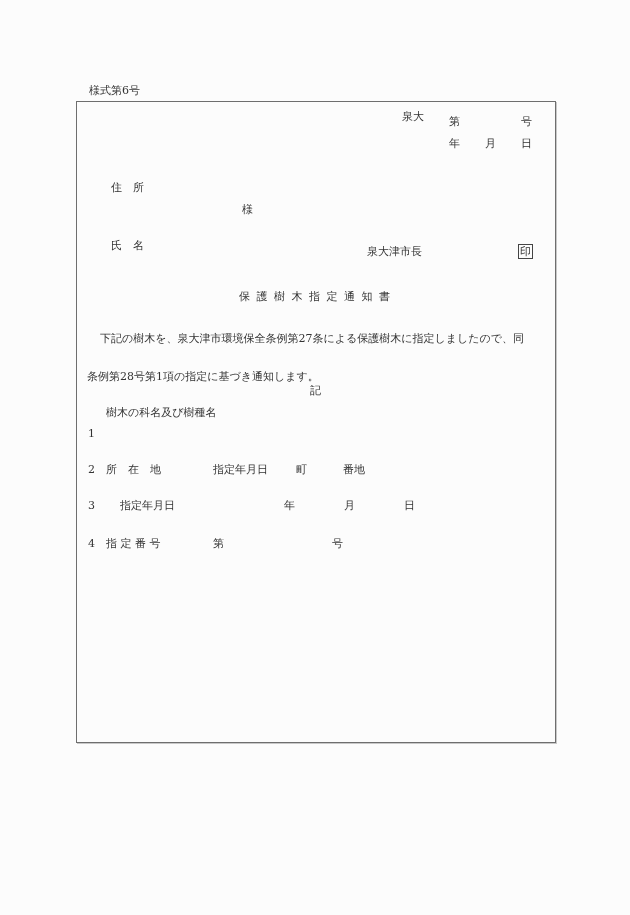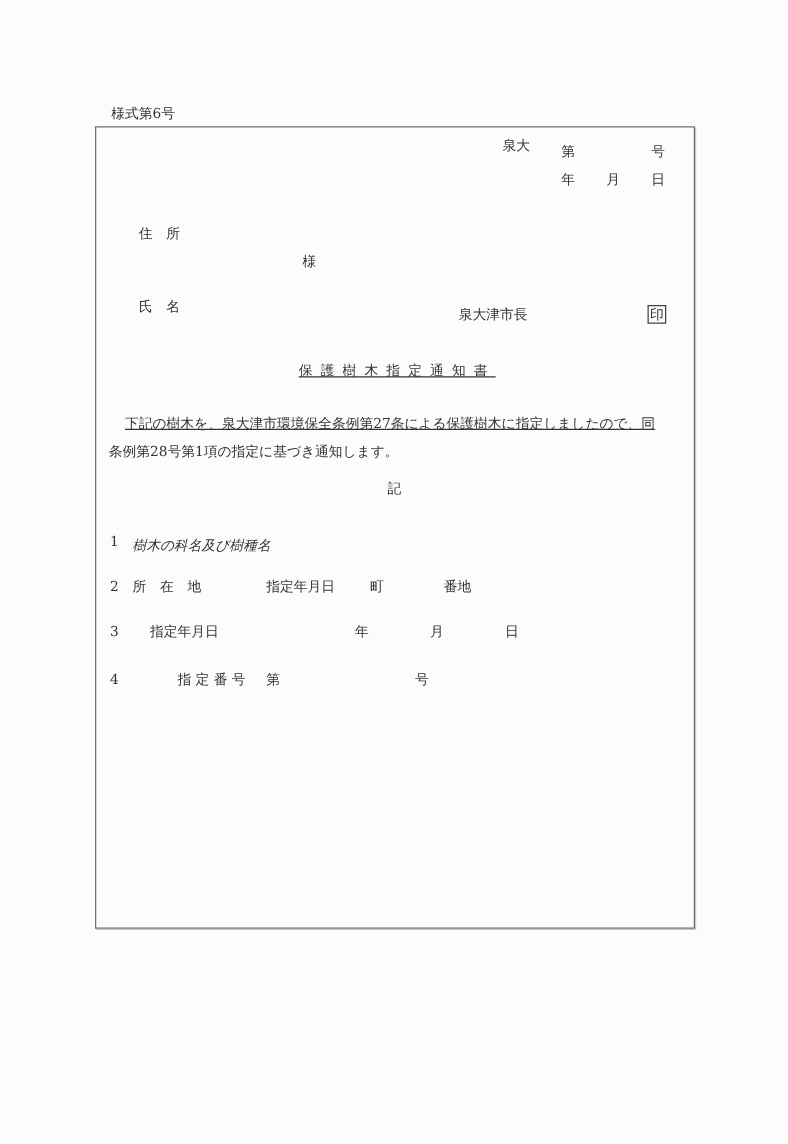--- a/index.html
+++ b/index.html
@@ -32,38 +32,38 @@
 <span class="abs" style="left:485px;top:137px;">月</span>
 <span class="abs" style="left:521px;top:137px;">日</span>
 
 <span class="abs" style="left:111px;top:180px;font-family:Liberation Serif, serif;">住　所</span>
 <span class="abs" style="left:111px;top:203px;margin-top:36px;">氏　名</span>
 <span class="abs" style="left:242px;top:203px;">様</span>
 
 <span class="abs" style="left:367px;top:245px;">泉大津市長</span>
 <span class="abs" style="left:518px;top:244px;"><span class="seal">印</span></span>
 
-<span class="abs" style="left:239px;top:290px;letter-spacing:6.5px;text-decoration:underline;">保護樹木指定通知書</span>
+<span class="abs" style="left:239px;top:290px;letter-spacing:6.5px;">保護樹木指定通知書</span>
 
-<span class="abs" style="left:100px;top:332px;text-decoration:underline;">下記の樹木を、泉大津市環境保全条例第27条による保護樹木に指定しましたので、同</span>
-<span class="abs" style="left:87px;top:355px;">条例第28号第1項の指定に基づき通知します。</span>
+<span class="abs" style="left:100px;top:332px;">下記の樹木を、泉大津市環境保全条例第27条による保護樹木に指定しましたので、同</span>
+<span class="abs" style="left:87px;top:370px;">条例第28号第1項の指定に基づき通知します。</span>
 
 <span class="abs" style="left:310px;top:384px;">記</span>
 
 <span class="abs" style="left:88px;top:427px;">1</span>
-<span class="abs" style="left:106px;top:430px;font-style:italic;">樹木の科名及び樹種名</span>
+<span class="abs" style="left:106px;top:406px;">樹木の科名及び樹種名</span>
 
 <span class="abs" style="left:88px;top:463px;">2</span>
 <span class="abs" style="left:106px;top:463px;">所　在　地</span>
 <span class="abs" style="left:213px;top:463px;">指定年月日</span>
 <span class="abs" style="left:296px;top:463px;">町</span>
-<span class="abs" style="left:343px;top:463px;margin-left:12px;">番地</span>
+<span class="abs" style="left:343px;top:463px;">番地</span>
 
 <span class="abs" style="left:88px;top:499px;">3</span>
 <span class="abs" style="left:120px;top:499px;">指定年月日</span>
 <span class="abs" style="left:284px;top:499px;">年</span>
 <span class="abs" style="left:344px;top:499px;">月</span>
 <span class="abs" style="left:404px;top:499px;">日</span>
 
 <span class="abs" style="left:88px;top:537px;">4</span>
-<span class="abs" style="left:106px;top:537px;margin-left:36px;">指 定 番 号</span>
+<span class="abs" style="left:106px;top:537px;">指 定 番 号</span>
 <span class="abs" style="left:213px;top:537px;">第</span>
 <span class="abs" style="left:332px;top:537px;">号</span>
 
 </body></html>

